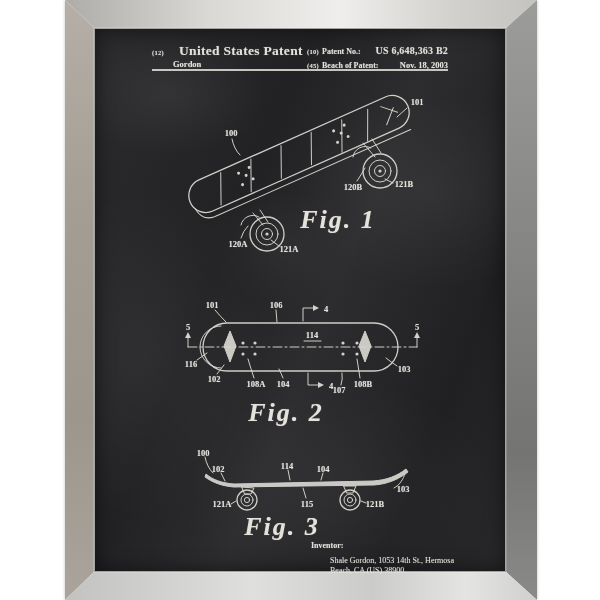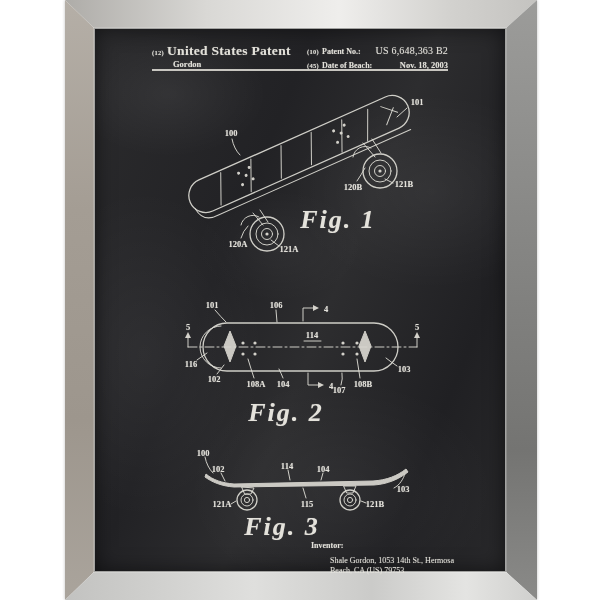--- a/index.html
+++ b/index.html
@@ -27,26 +27,26 @@
       radial-gradient(200px 140px at 82% 30%, rgba(255,255,255,.05), rgba(255,255,255,0) 70%),
       radial-gradient(160px 220px at 12% 60%, rgba(255,255,255,.05), rgba(255,255,255,0) 75%),
       radial-gradient(220px 160px at 60% 85%, rgba(255,255,255,.045), rgba(255,255,255,0) 70%),
       radial-gradient(120px 80px at 45% 40%, rgba(255,255,255,.035), rgba(255,255,255,0) 70%),
       linear-gradient(112deg,#2b2b2d 0%,#222225 35%,#2d2d2f 55%,#202023 80%,#29292b 100%);
     box-shadow: inset 0 0 20px rgba(0,0,0,.55), 0 0 0 1px #a3a3a1, 0 0 0 2px rgba(255,255,255,.16);}
   .print *{text-shadow:0 0 1px rgba(250,250,245,.35);}
   
   .hdr-left{position:absolute;left:57px;top:12px;white-space:nowrap;}
   .code{font-size:6.5px;font-weight:700;letter-spacing:.3px;}
-  .hdr-title{font-size:13.5px;font-weight:700;letter-spacing:.3px;margin-left:3px;}
+  .hdr-title{font-size:13.5px;font-weight:700;letter-spacing:.3px;margin-left:15px;}
   .hdr-author{font-size:8.5px;font-weight:700;margin:0 0 11px 21px;}
   .hdr-right{position:absolute;left:212px;top:14px;width:141px;}
   .hdr-row{display:flex;justify-content:space-between;align-items:baseline;line-height:11px;}
   .hdr-lab{font-size:8px;font-weight:700;margin-left:3px;}
-  .hdr-val-no{font-size:10px;font-weight:400;letter-spacing:.2px;}
+  .hdr-val-no{font-size:10px;font-weight:700;letter-spacing:.2px;}
   .hdr-val-date{font-size:8.5px;font-weight:700;}
   .hdr-rule{position:absolute;left:57px;top:40px;width:296px;height:1.5px;background:#d9d7d0;opacity:.9;}
   
   svg.figs{position:absolute;left:0;top:0;}
   svg .ln{stroke:#dcdad3;stroke-width:1.3;fill:none;stroke-linecap:round;stroke-linejoin:round;opacity:.93;}
   svg .thin{stroke-width:1;}
   svg .dot{fill:#dcdad3;stroke:none;opacity:.95;}
   svg text{font-family:"Liberation Serif",serif;font-weight:700;font-size:8.5px;fill:#e4e2db;
            text-anchor:middle;}
   svg text.cap{font-size:26px;font-style:italic;letter-spacing:2px;}
@@ -71,21 +71,21 @@
       <div class="hdr-left">
         <span class="code">(12)</span><span class="hdr-title">United States Patent</span>
         <div class="hdr-author">Gordon</div>
       </div>
       <div class="hdr-right">
         <div class="hdr-row">
           <span><span class="code">(10)</span><span class="hdr-lab">Patent No.:</span></span>
           <span class="hdr-val-no">US 6,648,363 B2</span>
         </div>
         <div class="hdr-row">
-          <span><span class="code">(45)</span><span class="hdr-lab">Date of Beach:</span></span>
+          <span><span class="code">(45)</span><span class="hdr-lab">Beach of Patent:</span></span>
           <span class="hdr-val-date">Nov. 18, 2003</span>
         </div>
       </div>
       <div class="hdr-rule"></div>
 
       <svg class="figs" width="410" height="542" viewBox="0 0 410 542">
 
         <g>
           <g transform="rotate(-24 204 125)">
             <rect class="ln" x="85" y="108" width="238" height="34" rx="17"></rect>
@@ -244,19 +244,19 @@
           <text x="212" y="478">115</text>
           <text x="280" y="478">121B</text>
           <text class="cap" x="187" y="506">Fig. 3</text>
         </g>
       </svg>
 
       <div class="footer">
         <div class="foot-label">Inventor:</div>
         <div class="foot-lines">
           <div>Shale Gordon, 1053 14th St., Hermosa</div>
-          <div>Beach, CA (US) 79753</div>
+          <div>Beach, CA (US) 38900</div>
         </div>
       </div>
 
     </div>
   </div>
 </div>
 
 </body></html>

